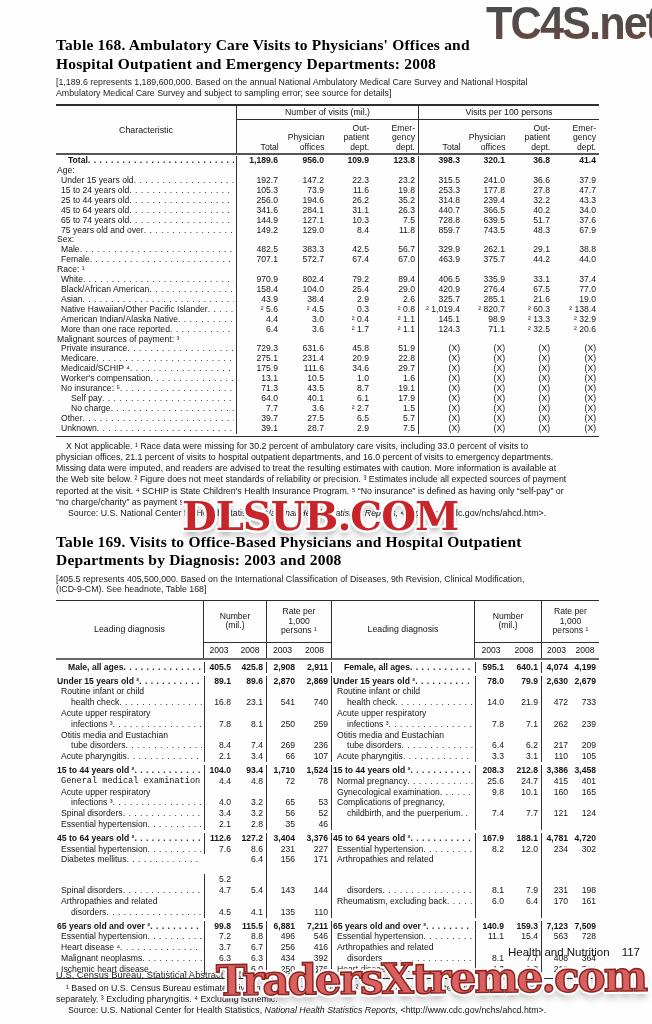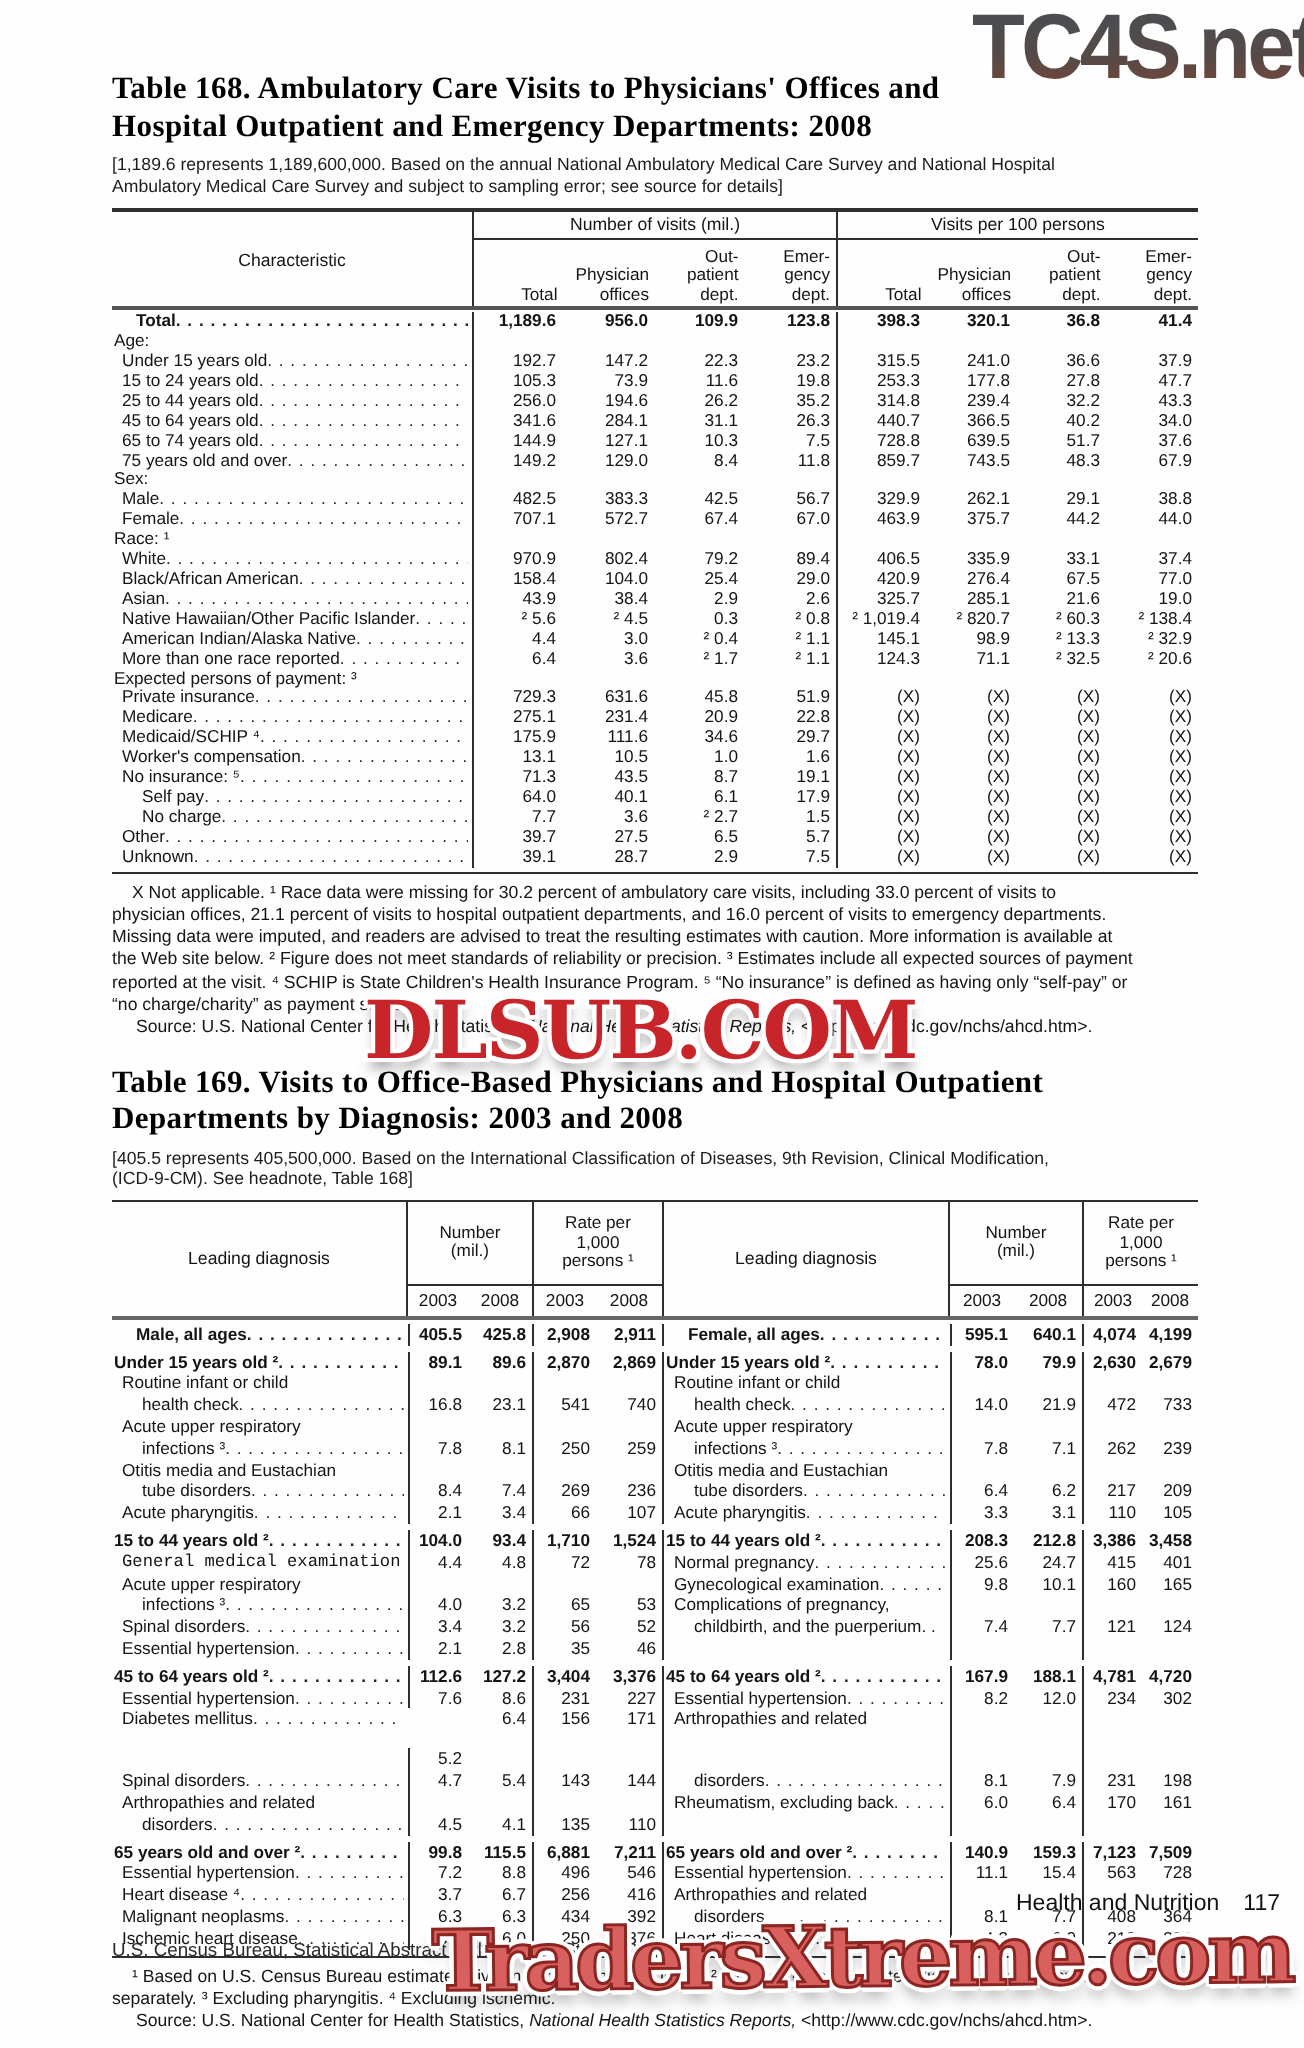--- a/index.html
+++ b/index.html
@@ -366,21 +366,21 @@
             <div class="val" style="width: 46px;">3.6</div>
             <div class="val" style="width: 45px;">² 1.7</div>
             <div class="val" style="width: 46px;">² 1.1</div>
             <div class="val bl" style="width: 45px;">124.3</div>
             <div class="val" style="width: 45px;">71.1</div>
             <div class="val" style="width: 45px;">² 32.5</div>
             <div class="val" style="width: 46px;">² 20.6</div>
           </div>
           <div class="r168">
             <div class="stub168" style="width: 180px; padding-left: 1px;">
-              <span class="lab">Expected persons of payment: ³</span>
+              <span class="lab">Malignant sources of payment: ³</span>
             </div>
             <div class="val bl" style="width: 45px;"></div>
             <div class="val" style="width: 46px;"></div>
             <div class="val" style="width: 45px;"></div>
             <div class="val" style="width: 46px;"></div>
             <div class="val bl" style="width: 45px;"></div>
             <div class="val" style="width: 45px;"></div>
             <div class="val" style="width: 45px;"></div>
             <div class="val" style="width: 46px;"></div>
           </div>

